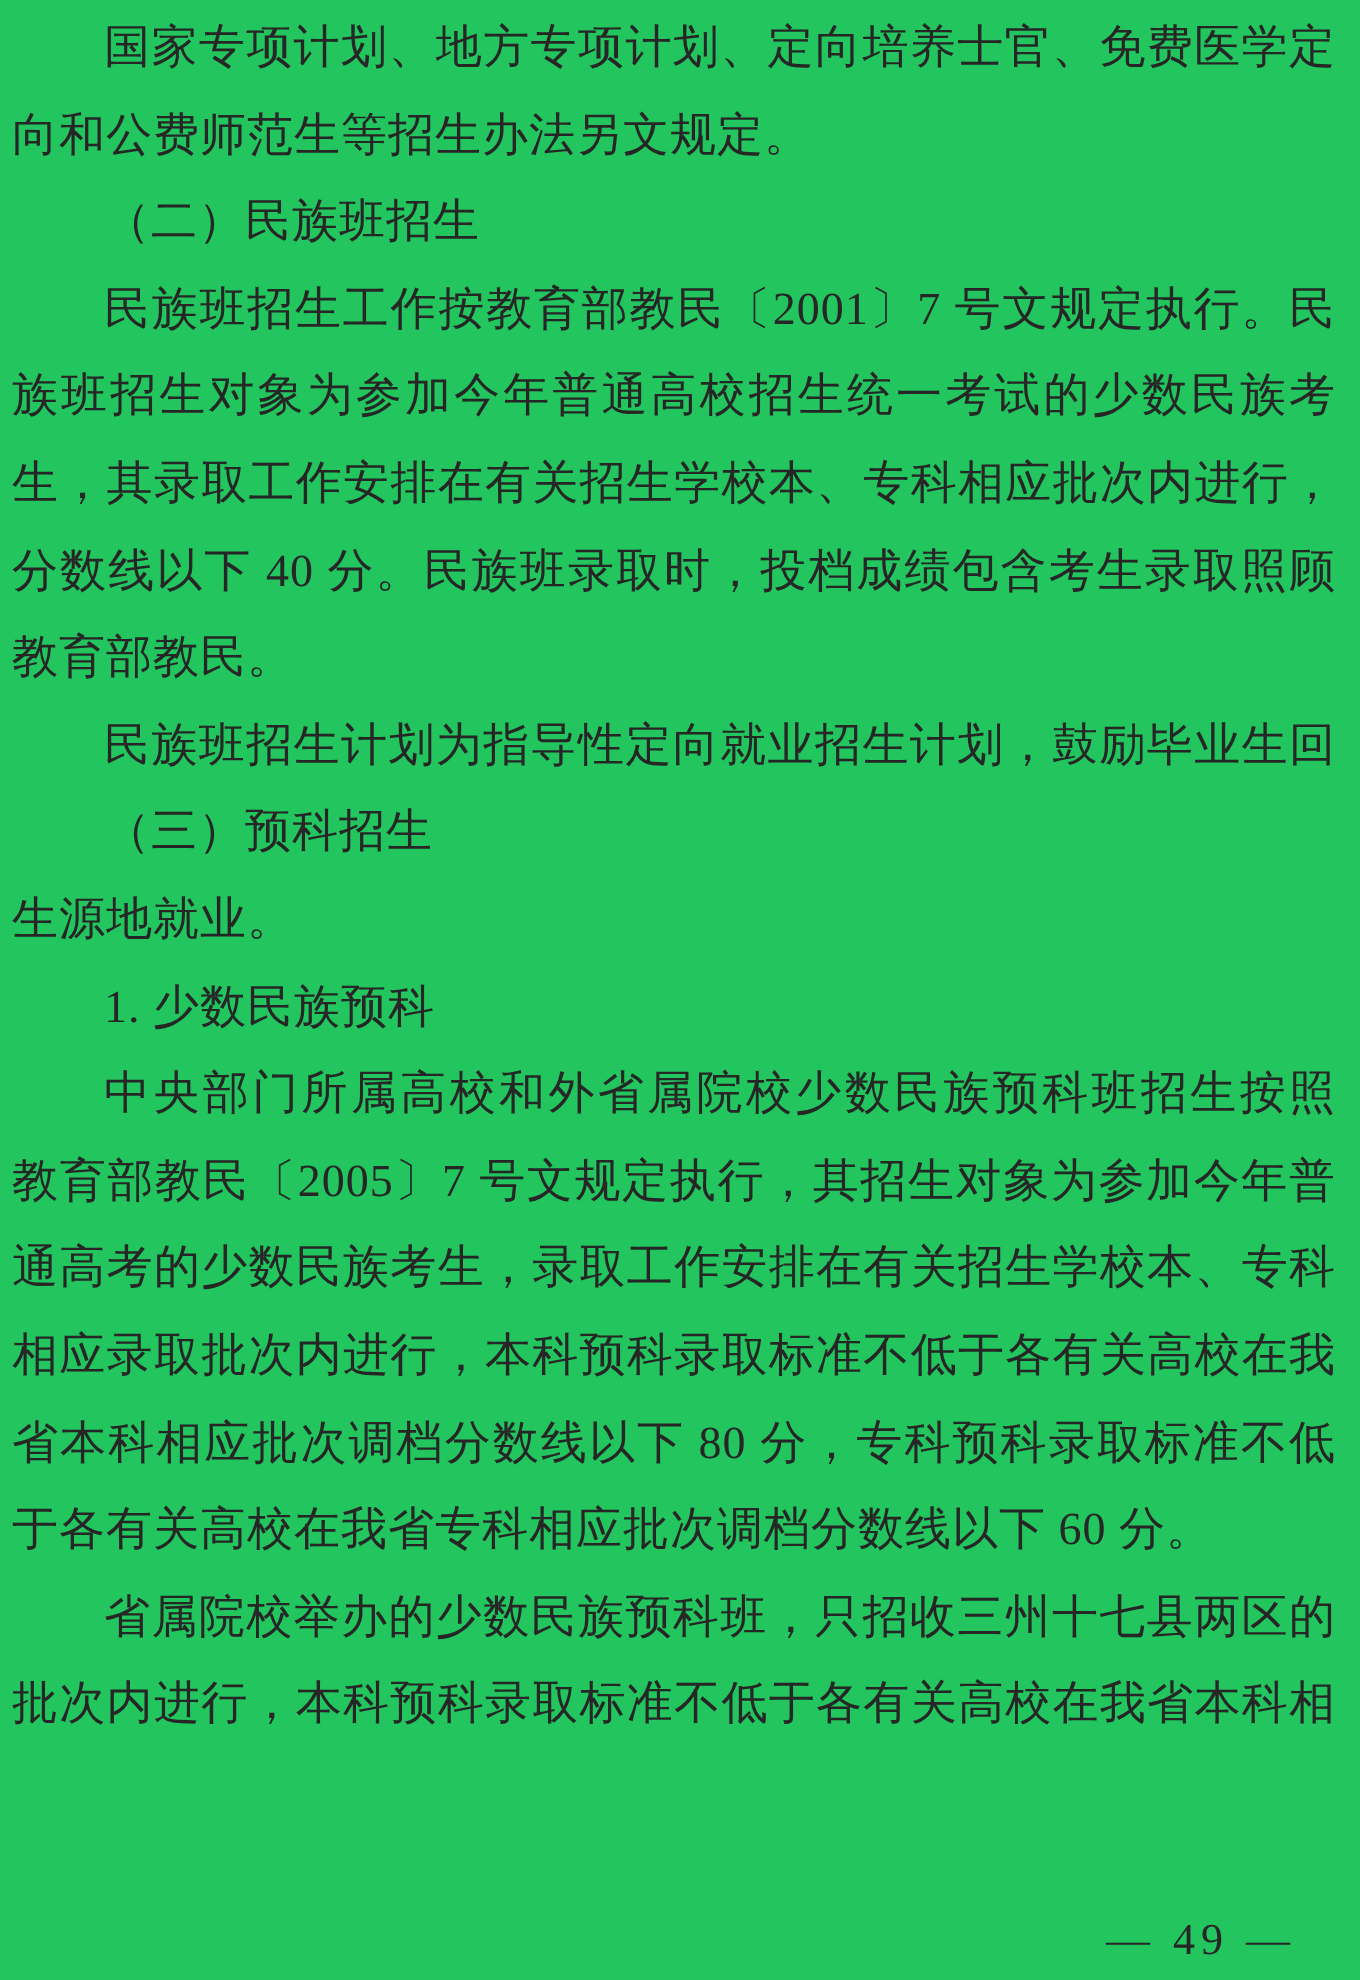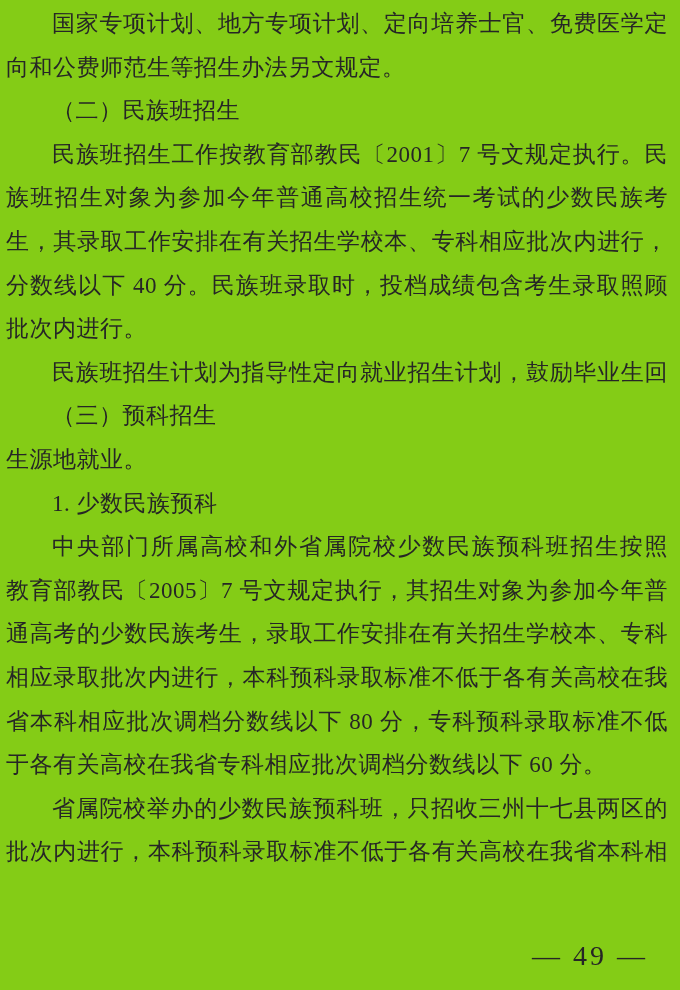--- a/index.html
+++ b/index.html
@@ -4,21 +4,21 @@
 <style>
   html, body {
     margin: 0;
     padding: 0;
     background: #ffffff;
   }
   .page {
     position: relative;
     width: 680px;
     height: 990px;
-    background: #84cc16;
+    background: #22c55e;
     overflow: hidden;
     font-family: "Liberation Serif", "DejaVu Serif", serif;
     color: #262626;
   }
   .content {
     position: absolute;
     top: 2px;
     left: 6px;
     width: 662px;
   }
@@ -35,41 +35,41 @@
     text-align: justify;
     text-align-last: justify;
     -moz-text-align-last: justify;
   }
   .line.indent {
     text-indent: 46px;
   }
   .footer {
     position: absolute;
     right: 32px;
-    bottom: 20px;
+    bottom: 6px;
     height: 28px;
     line-height: 28px;
-    font-size: 28px;
+    font-size: 22px;
     letter-spacing: 3px;
     color: #262626;
   }
 </style>
 </head>
 <body>
 
 <div class="page">
   <div class="content" id="doc-body">
       <div class="line indent just">国家专项计划、地方专项计划、定向培养士官、免费医学定</div>
       <div class="line">向和公费师范生等招生办法另文规定。</div>
       <div class="line indent">（二）民族班招生</div>
       <div class="line indent just">民族班招生工作按教育部教民〔2001〕7 号文规定执行。民</div>
       <div class="line just">族班招生对象为参加今年普通高校招生统一考试的少数民族考</div>
       <div class="line just">生，其录取工作安排在有关招生学校本、专科相应批次内进行，</div>
       <div class="line just">分数线以下 40 分。民族班录取时，投档成绩包含考生录取照顾</div>
-      <div class="line">批次内进行。</div>
+      <div class="line">教育部教民。</div>
       <div class="line indent just">民族班招生计划为指导性定向就业招生计划，鼓励毕业生回</div>
       <div class="line indent">（三）预科招生</div>
       <div class="line">生源地就业。</div>
       <div class="line indent">1. 少数民族预科</div>
       <div class="line indent just">中央部门所属高校和外省属院校少数民族预科班招生按照</div>
       <div class="line just">教育部教民〔2005〕7 号文规定执行，其招生对象为参加今年普</div>
       <div class="line just">通高考的少数民族考生，录取工作安排在有关招生学校本、专科</div>
       <div class="line just">相应录取批次内进行，本科预科录取标准不低于各有关高校在我</div>
       <div class="line just">省本科相应批次调档分数线以下 80 分，专科预科录取标准不低</div>
       <div class="line">于各有关高校在我省专科相应批次调档分数线以下 60 分。</div>

